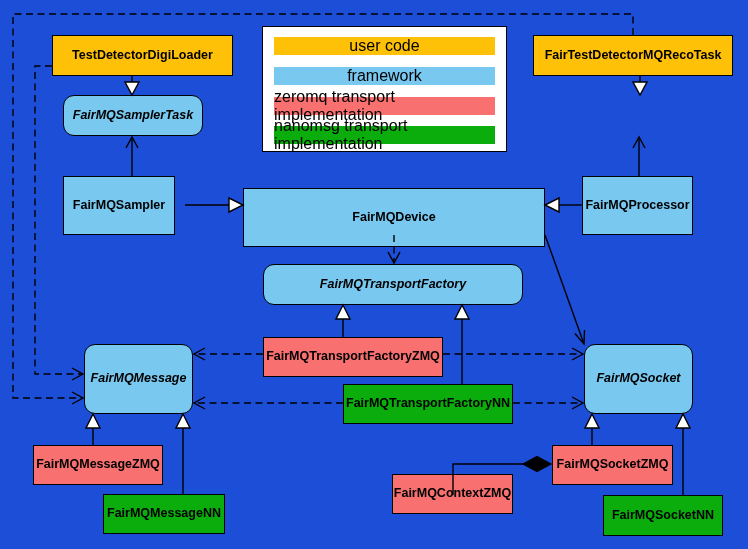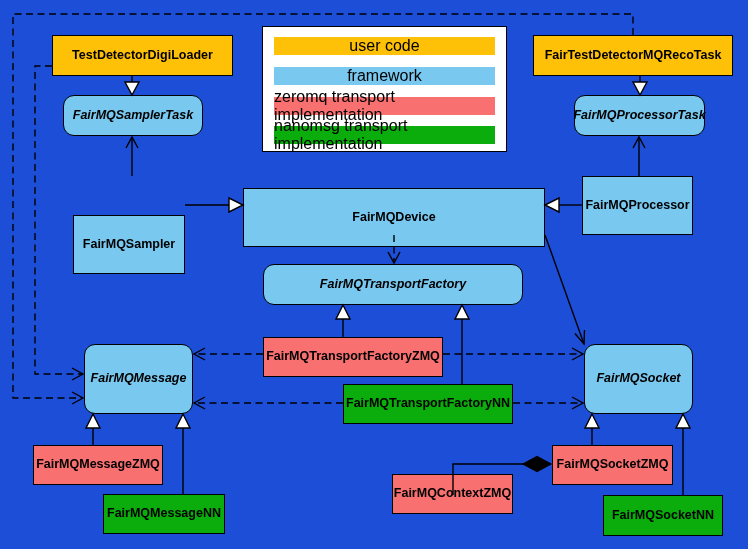--- a/index.html
+++ b/index.html
@@ -31,22 +31,21 @@
   .diamond{stroke:#000;stroke-width:1.2;fill:#000;}
 </style>
 </head>
 <body>
 
 <div id="stage">
 
   <div class="node" style="left: 52px; top: 35px; width: 181px; height: 41px; background-color: rgb(255, 193, 7);">TestDetectorDigiLoader</div>
   <div class="node" style="left: 533px; top: 35px; width: 200px; height: 41px; background-color: rgb(255, 193, 7);">FairTestDetectorMQRecoTask</div>
   <div class="node abstract" style="left: 63px; top: 95px; width: 140px; height: 41px; background-color: rgb(120, 200, 240);">FairMQSamplerTask</div>
-  <div class="node abstract" style="left: 574px; top: 95px; width: 131px; height: 41px; background-color: rgb(120, 200, 240);">FairMQProcessorTask</div>
-  <div class="node" style="left: 73px; top: 176px; width: 112px; height: 59px; background-color: rgb(120, 200, 240); margin-top: 39px;">FairMQSampler</div>
+  <div class="node" style="left: 63px; top: 176px; width: 112px; height: 59px; background-color: rgb(120, 200, 240);">FairMQSampler</div>
   <div class="node" style="left: 243px; top: 176px; width: 302px; height: 59px; background-color: rgb(120, 200, 240); margin-top: 12px;">FairMQDevice</div>
   <div class="node" style="left: 582px; top: 176px; width: 111px; height: 59px; background-color: rgb(120, 200, 240);">FairMQProcessor</div>
   <div class="node abstract" style="left: 263px; top: 264px; width: 260px; height: 41px; background-color: rgb(120, 200, 240);">FairMQTransportFactory</div>
   <div class="node" style="left: 263px; top: 337px; width: 180px; height: 40px; background-color: rgb(248, 112, 112);">FairMQTransportFactoryZMQ</div>
   <div class="node" style="left: 343px; top: 384px; width: 170px; height: 40px; background-color: rgb(10, 173, 11);">FairMQTransportFactoryNN</div>
   <div class="node abstract" style="left: 584px; top: 344px; width: 109px; height: 70px; background-color: rgb(120, 200, 240);">FairMQSocket</div>
   <div class="node abstract" style="left: 84px; top: 344px; width: 109px; height: 70px; background-color: rgb(120, 200, 240);">FairMQMessage</div>
   <div class="node" style="left: 103px; top: 494px; width: 122px; height: 40px; background-color: rgb(10, 173, 11);">FairMQMessageNN</div>
   <div class="node" style="left: 33px; top: 445px; width: 130px; height: 40px; background-color: rgb(248, 112, 112);">FairMQMessageZMQ</div>
   <div class="node" style="left: 392px; top: 474px; width: 121px; height: 40px; background-color: rgb(248, 112, 112); text-align: center;">FairMQContextZMQ</div>

